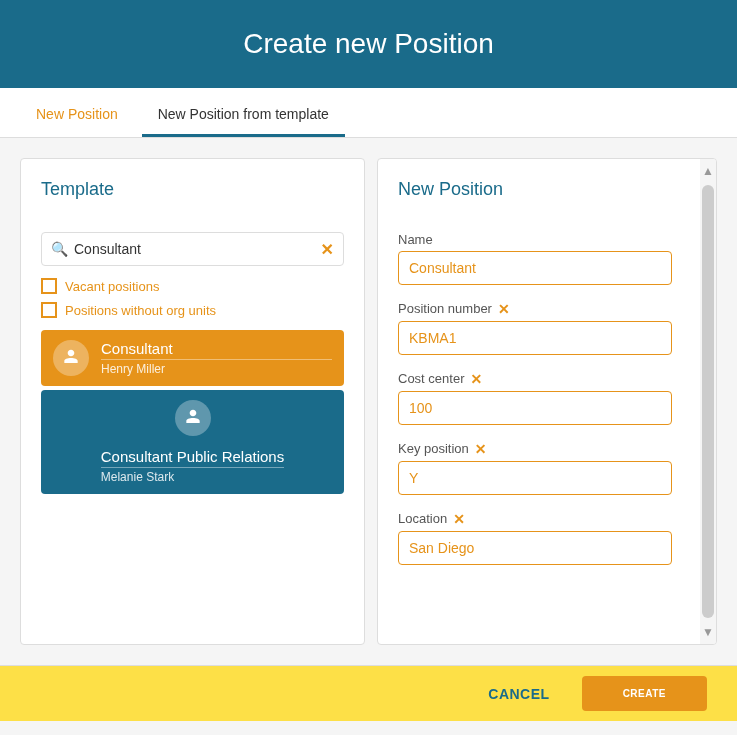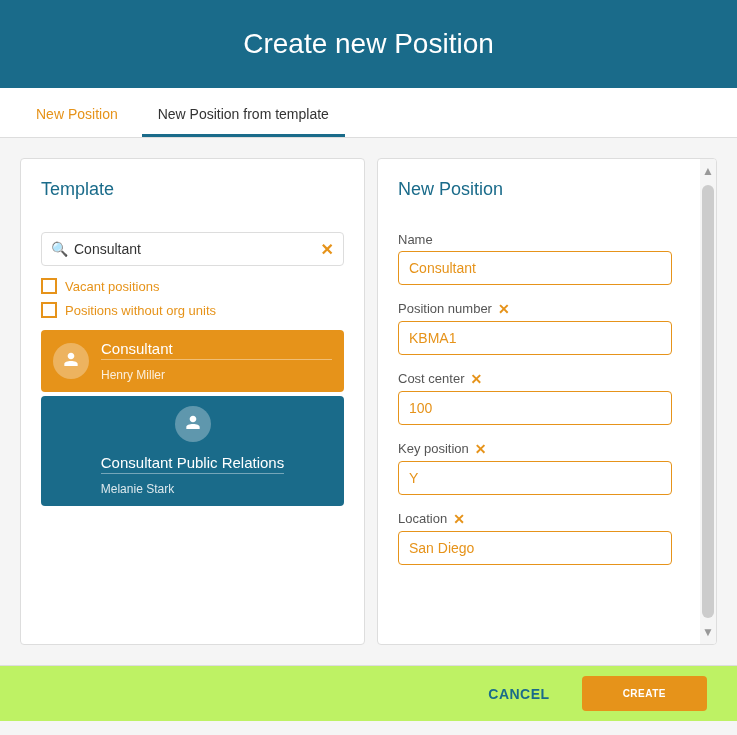--- a/index.html
+++ b/index.html
@@ -150,21 +150,21 @@
     .template-name {
       font-size: 15px;
       color: white;
       font-weight: 500;
     }
     .template-sub {
       font-size: 12px;
       color: rgba(255,255,255,0.85);
       margin-top: 2px;
       border-top: 1px solid rgba(255,255,255,0.4);
-      padding-top: 8px;
+      padding-top: 2px;
     }
 
     .new-position-panel {
       background: white;
       border: 1px solid #ddd;
       border-radius: 4px;
       padding: 20px;
       flex: 1;
       margin-left: 12px;
       overflow: hidden;
@@ -224,21 +224,21 @@
       width: 100%;
       padding: 8px 10px;
       border: 1px solid #e6931a;
       border-radius: 4px;
       font-size: 14px;
       color: #e6931a;
       outline: none;
     }
 
     .footer {
-      background: #bef264;
+      background: #fde047;
       border-top: 1px solid #ddd;
       height: 56px;
       display: flex;
       align-items: center;
       justify-content: flex-end;
       padding: 0 30px;
       gap: 16px;
     }
     .btn-cancel {
       background: none;

